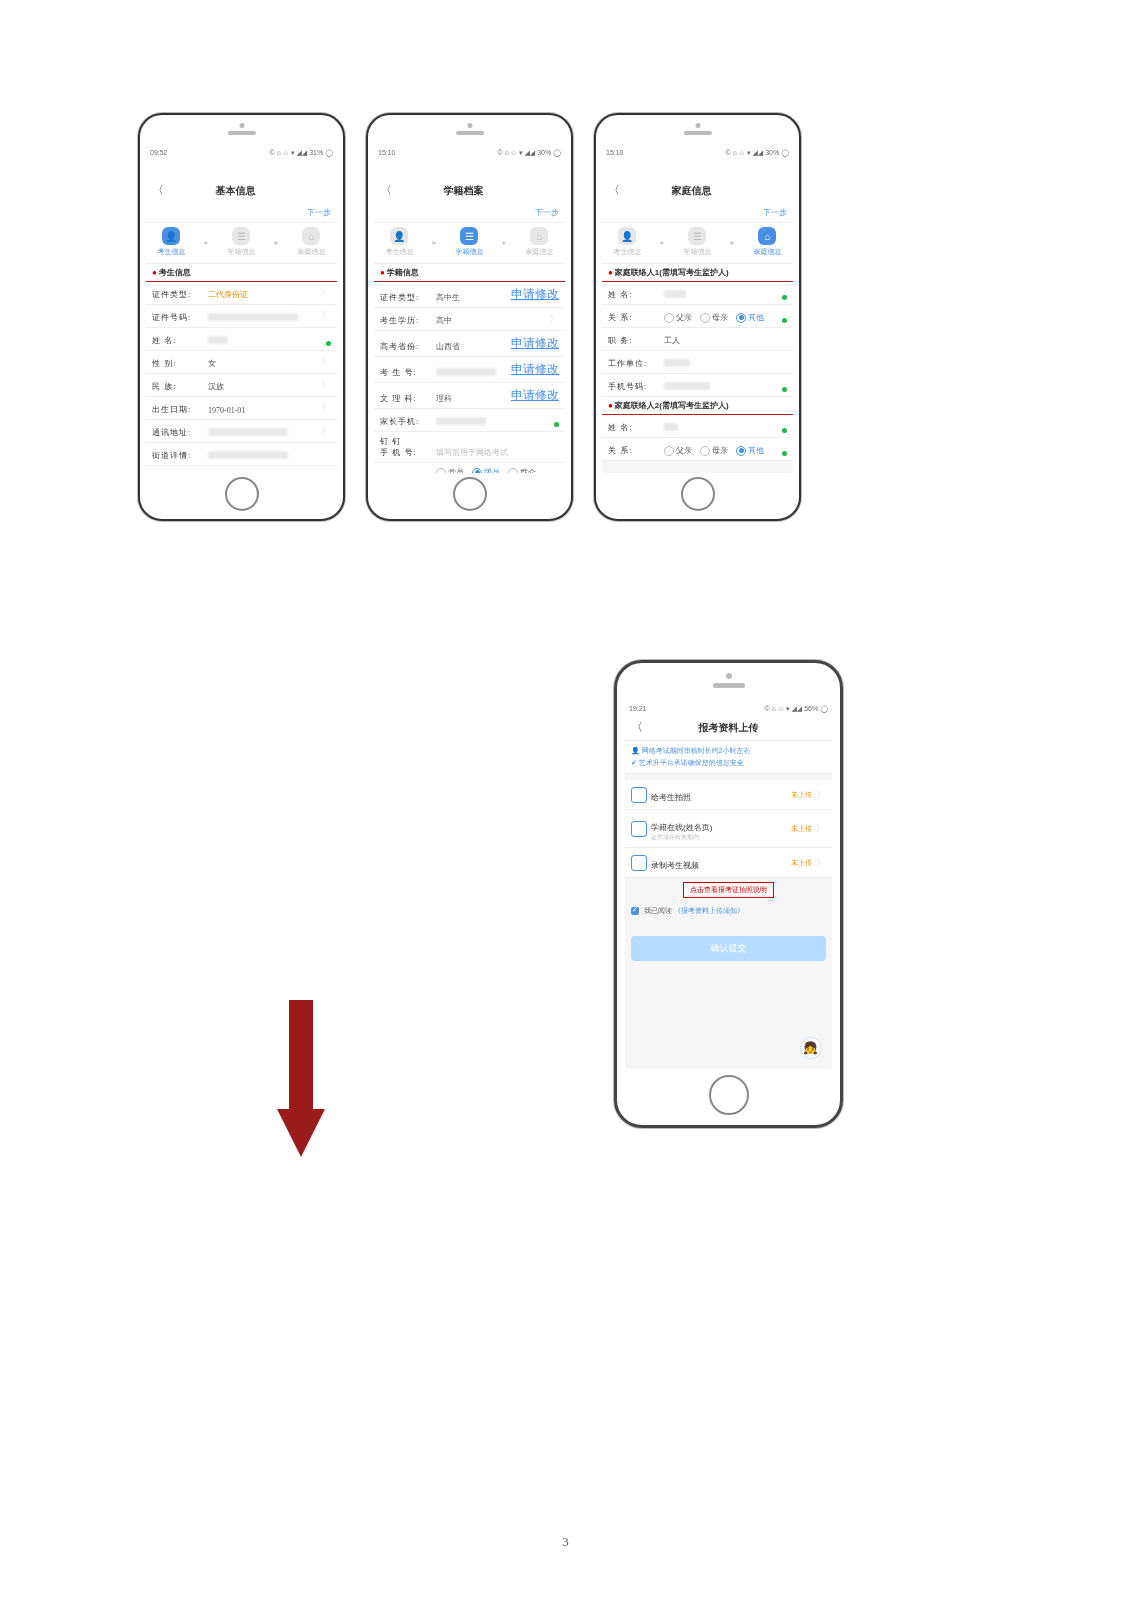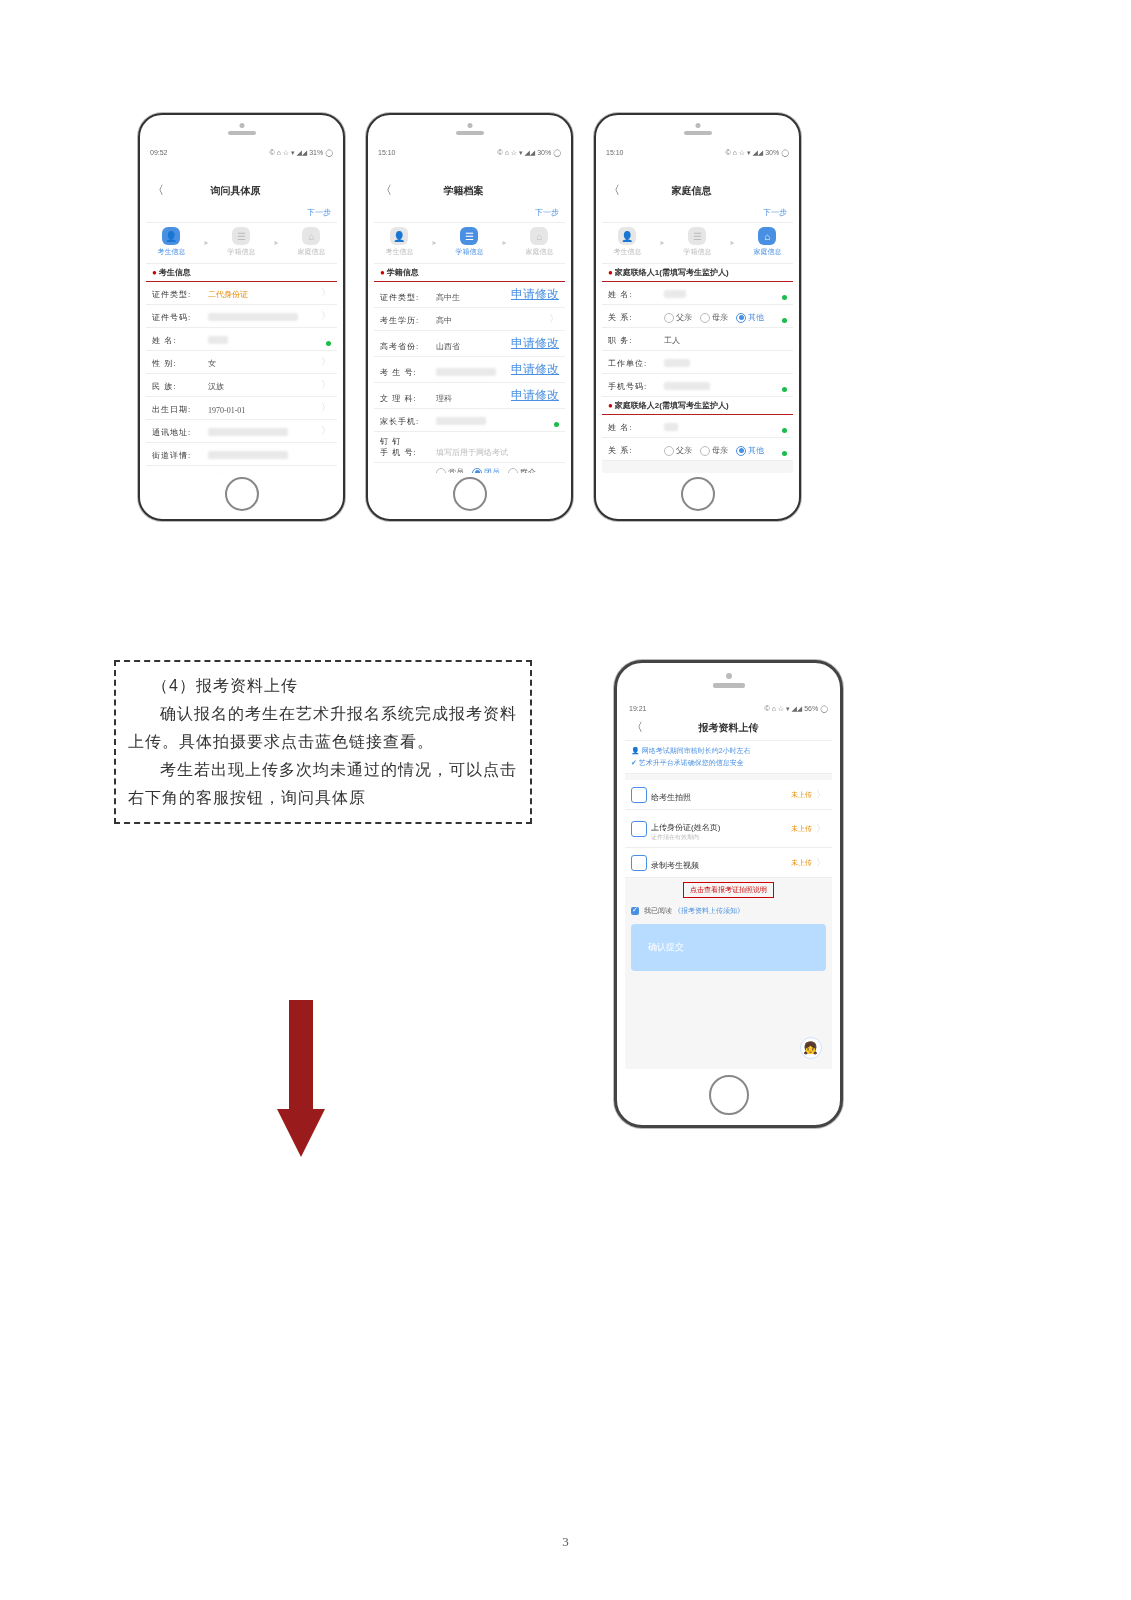--- a/index.html
+++ b/index.html
@@ -58,21 +58,21 @@
   .p4-row .txt { flex:1;margin-top:6px; }
   .p4-row .t1 { font-size:8px; color:#333; }
   .p4-row .t2 { font-size:6px; color:#bbb; line-height:8px; }
   .p4-row .tag { font-size:7px; color:#e68a00; flex-shrink:0; }
   .p4-row .chev { color:#ccc; font-size:10px; }
   .p4-link { text-align:center; padding:4px; }
   .p4-link span { display:inline-block; border:1px solid #c00; padding:2px 6px; font-size:7px; color:#c00; }
   .p4-check { padding:4px 6px; font-size:7px; }
   .p4-check .cb { display:inline-block; width:8px; height:8px; background:#4a90e2; border-radius:2px; vertical-align:middle; margin-right:3px; position:relative; }
   .p4-check .cb::after { content:"✓"; color:#fff; font-size:7px; position:absolute; top:-1px; left:1px; }
-  .p4-btn { margin:4px 6px; padding:17px; background:#b8dcff; color:#fff; border-radius:4px; font-size:9px; }
+  .p4-btn { margin:16px 6px; padding:6px; text-align:center; background:#b8dcff; color:#fff; border-radius:4px; font-size:9px; }
   .p4-cs { position:absolute; right:10px; bottom:10px; width:20px; height:20px; border-radius:50%; background:#fff; border:1px solid #cce4ff; display:flex; align-items:center; justify-content:center; font-size:12px; }
 
   
   .textbox { position:absolute; left:114px; top:660px; width:390px; border:2px dashed #333; padding:10px 12px; font-size:16px; line-height:28px; color:#333; letter-spacing:1px; }
   .textbox .heading { text-indent:1.5em; }
   .textbox .indent { text-indent:2em; }
 
   
   .arrow-wrap { position:absolute; left:276px; top:1000px; width:50px; height:160px; }
   .arrow-shaft { width:24px; height:110px; background:#9a1b1b; margin:0 auto; }
@@ -86,21 +86,21 @@
 <div class="page">
 
   <div class="phone" style="left:138px; top:113px;">
     <div class="screen">
       <div class="statusbar">
         <span>09:52</span>
         <span>© ⌂ ☆ ▾ ◢◢ 31% ◯</span>
       </div>
       <div class="navbar">
         <span class="back">〈</span>
-        <span class="title">询问具体原</span>
+        <span class="title">基本信息</span>
         <span class="next">下一步</span>
       </div>
       <div class="stepper">
         <div class="step active">
             <span class="ico">👤</span>
             <span>考生信息</span>
           </div>
         <span class="arrow">▸</span>
         <div class="step">
             <span class="ico">☰</span>
@@ -337,25 +337,20 @@
               <span class="o checked"></span>
               <span style="color:#4a90e2">其他</span>
             </span>
         </span>
         <span class="dot-green"></span>
       </div>
     </div>
     <div class="home-btn"></div>
   </div>
 
-  <div class="textbox">
-    <div class="heading">（4）报考资料上传</div>
-    <div class="indent">确认报名的考生在艺术升报名系统完成报考资料上传。具体拍摄要求点击蓝色链接查看。</div>
-    <div class="indent">考生若出现上传多次均未通过的情况，可以点击右下角的客服按钮，询问具体原</div>
-  </div>
 
   <div class="phone phone4" style="left:614px; top:660px;">
     <div class="screen">
       <div class="statusbar">
         <span>19:21</span>
         <span>© ⌂ ☆ ▾ ◢◢ 56% ◯</span>
       </div>
       <div class="navbar p4-head">
         <span class="back">〈</span>
         <span class="title">报考资料上传</span>
@@ -368,21 +363,21 @@
       <div style="height:6px;"></div>
       <div class="p4-row">
         <span class="ico"></span>
         <span class="txt"><span class="t1">给考生拍照</span></span>
         <span class="tag">未上传</span>
           <span class="chev">〉</span>
       </div>
       <div class="p4-row">
         <span class="ico"></span>
         <span class="txt">
-            <div class="t1">上传身份证(姓名页)</div>
+            <div class="t1">学籍在线(姓名页)</div>
             <div class="t2">证件须在有效期内</div>
           </span>
         <span class="tag">未上传</span>
           <span class="chev">〉</span>
       </div>
       <div class="p4-row">
         <span class="ico"></span>
         <span class="txt"><span class="t1">录制考生视频</span></span>
         <span class="tag">未上传</span>
           <span class="chev">〉</span>

